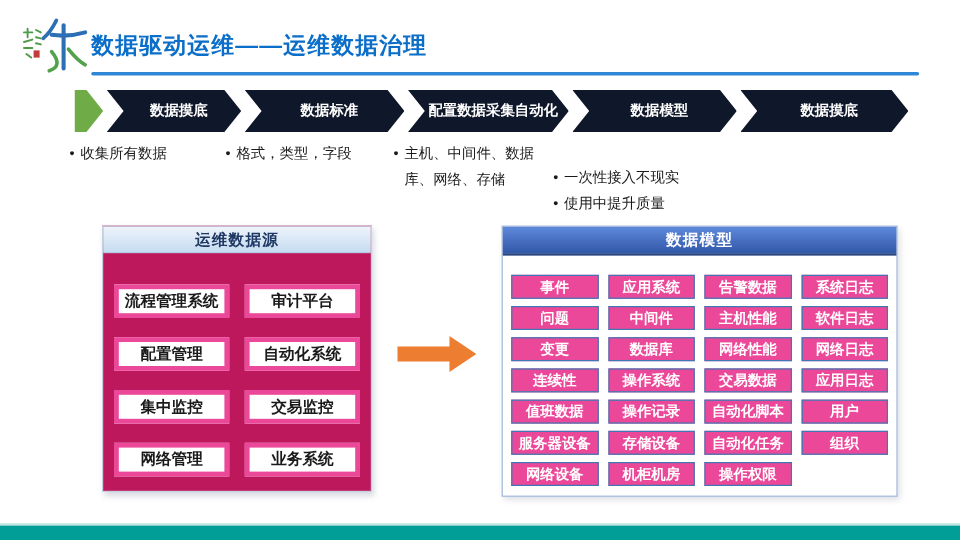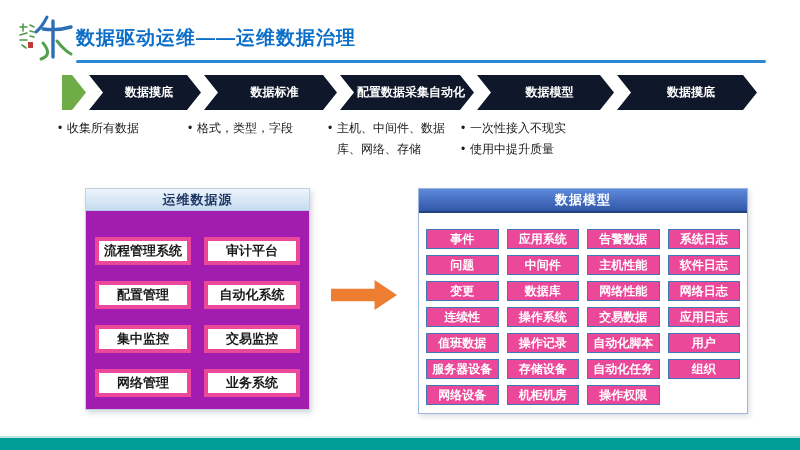--- a/index.html
+++ b/index.html
@@ -20,26 +20,26 @@
     display:flex; align-items:center; justify-content:center; padding-left:8px; white-space:nowrap;
     clip-path:polygon(0 0, calc(100% - 14px) 0, 100% 50%, calc(100% - 14px) 100%, 0 100%, 14px 50%); }
   .chev.seg1 { width:112px; } .chev.seg2 { width:133px; } .chev.seg3 { width:134px; }
   .chev.seg4 { width:137px; } .chev.seg5 { width:140px; }
 
   
   .bullets-row { position:absolute; left:58px; top:118px; width:706px; display:flex; }
   .bcol { font-size:12px; color:#1a1a1a; line-height:1.75; }
   .bcol.bcol1 { width:130px; } .bcol.bcol2 { width:140px; }
   .bcol.bcol3 { width:133px; padding-right:8px; } .bcol.bcol4 { width:126px; }
-  .bcol.bcol5 { width:170px; }
+  .bcol.bcol5 { width:170px;margin-top:20px; }
   .bullet { position:relative; padding-left:9px; }
   .bullet::before { content:"•"; position:absolute; left:0; top:0; }
 
   
-  .src-panel { position:absolute; left:85px; top:188px; width:225px; height:222px; background:#a21caf;
+  .src-panel { position:absolute; left:85px; top:188px; width:225px; height:222px; background:#be185d;
     border:1px solid #C7CEDF; box-shadow:2px 3px 5px rgba(110,120,145,.28); }
   .src-header { height:22px; background:linear-gradient(#EDF4FB,#C6DCF1); border-bottom:1px solid #B3C9E2;
     color:#1F3864; font-weight:bold; font-size:13px; display:flex; align-items:center; justify-content:center; letter-spacing:1px; }
   .src-grid { display:grid; grid-template-columns:1fr 1fr; column-gap:13px; row-gap:16px; padding:26px 9px 0 9px; }
   .src-item { height:28px; background:#fff; border:4px solid #ec4899; color:#1a1a1a;
     font-size:13px; font-weight:bold; display:flex; align-items:center; justify-content:center; white-space:nowrap; }
 
   
   .flow-arrow { position:absolute; left:331px; top:280px; width:66px; height:30px; background:#ED7D31;
     clip-path:polygon(0 29%, 66% 29%, 66% 0, 100% 50%, 66% 100%, 66% 71%, 0 71%); }

